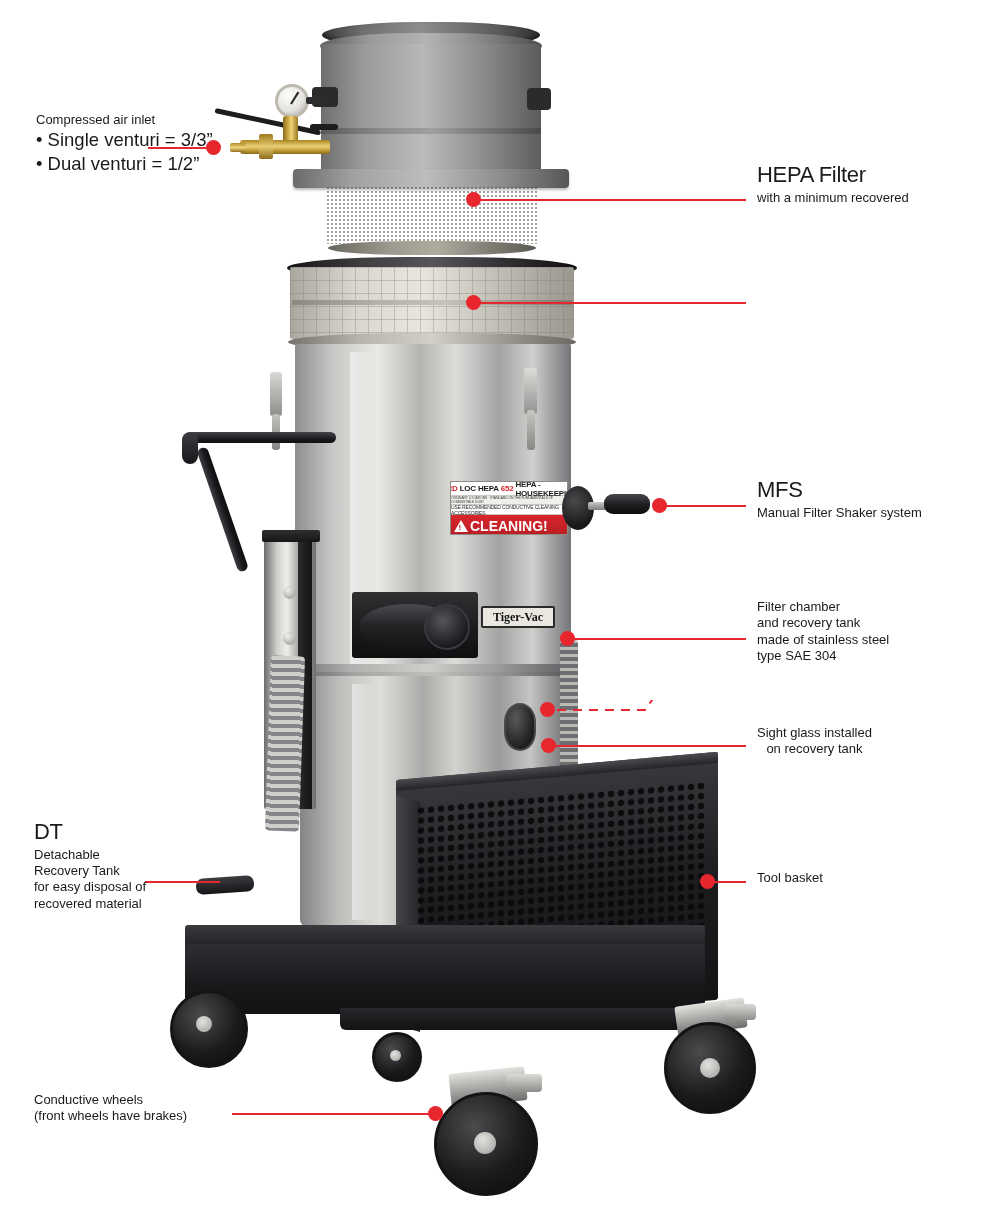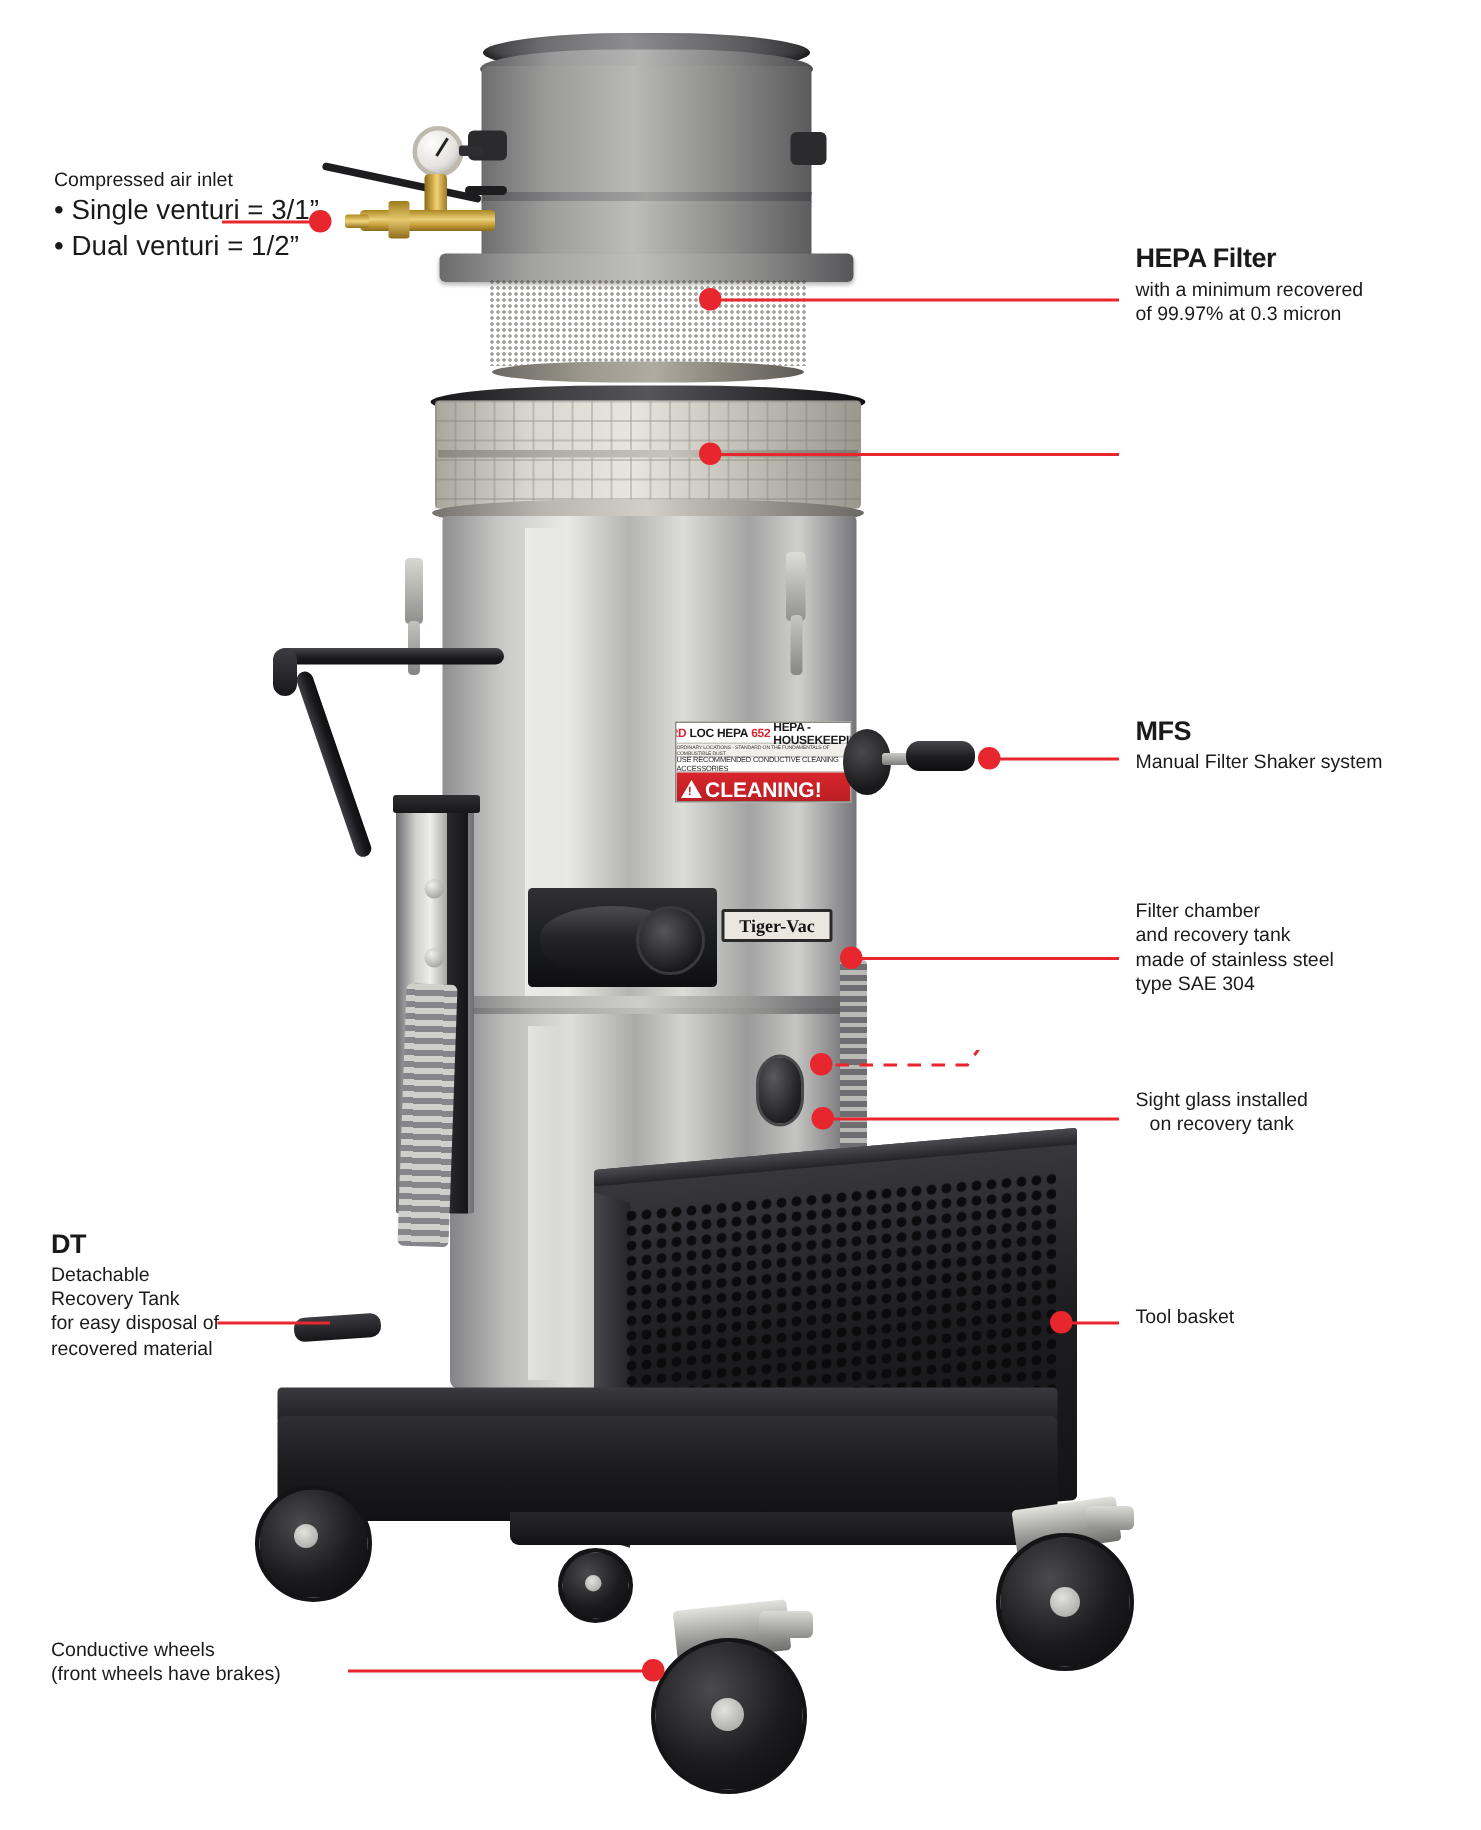--- a/index.html
+++ b/index.html
@@ -3,21 +3,21 @@
 <meta charset="utf-8">
 <style>
   html,body{margin:0;padding:0;background:#ffffff;}
   body{width:987px;height:1220px;position:relative;overflow:hidden;
        font-family:"Liberation Sans",sans-serif;color:#1a1a1a;}
 
   #stage{position:absolute;inset:0;}
 
   
   .callout{position:absolute;line-height:1.26;}
-  .callout .c-title{font-weight:bold;font-size:18px;letter-spacing:-.3px;margin:0 0 1px 0;}
+  .callout .c-title{font-weight:normal;font-size:22px;letter-spacing:-.3px;margin:0 0 1px 0;}
   .callout .c-line{font-size:13px;white-space:nowrap;}
   .bullet-line{font-size:18.5px;white-space:nowrap;}
 
   
   .leader{position:absolute;background:#e8262d;height:2px;}
   .dot{position:absolute;width:15px;height:15px;border-radius:50%;background:#e8262d;}
 
   
   .art{position:absolute;}
 
@@ -388,28 +388,27 @@
   <div class="leader" style="left:714px;top:881px;width:32px;"></div>
   <div class="dot" style="left:700px;top:874px;"></div>
 
   <div class="leader" style="left:145px;top:881px;width:75px;"></div>
 
   <div class="leader" style="left:232px;top:1113px;width:200px;"></div>
   <div class="dot" style="left:428px;top:1106px;"></div>
 
   <div class="callout" style="left:36px;top:112px;">
     <div class="c-line">Compressed air inlet</div>
-    <div class="bullet-line">• Single venturi = 3/1”</div>
+    <div class="bullet-line">• Single venturi = 3/3”</div>
     <div class="bullet-line">• Dual venturi = 1/2”</div>
   </div>
 
   <div class="callout" style="left:757px;top:161px;">
     <div class="c-title">HEPA Filter</div>
     <div class="c-line">with a minimum recovered</div>
-    <div class="c-line">of 99.97% at 0.3 micron</div>
   </div>
 
 
   <div class="callout" style="left:757px;top:476px;">
     <div class="c-title">MFS</div>
     <div class="c-line">Manual Filter Shaker system</div>
   </div>
 
   <div class="callout" style="left:757px;top:599px;">
     <div class="c-line">Filter chamber</div>

